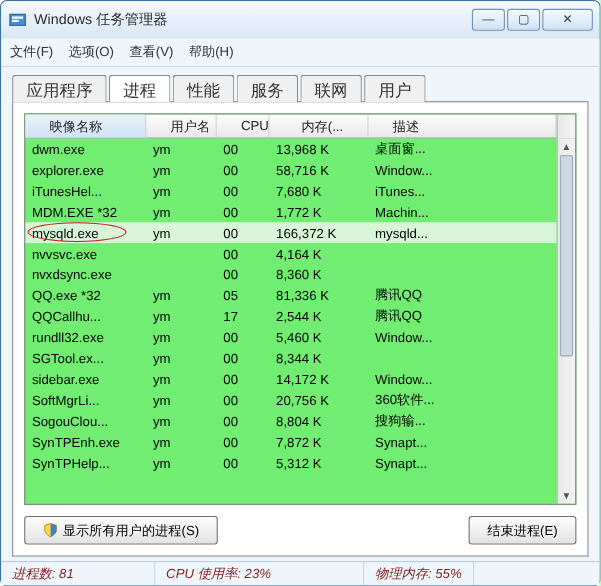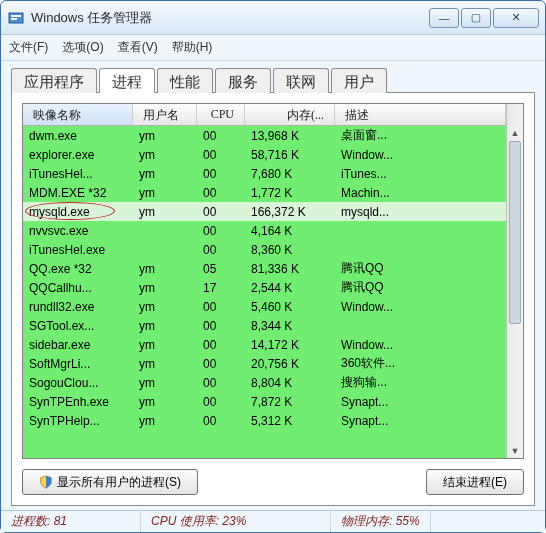--- a/index.html
+++ b/index.html
@@ -20,21 +20,21 @@
 .client { flex: 1; padding: 6px 10px 4px 10px; display: flex; flex-direction: column; background: #eef5fb; }
 
 .tabs { display: flex; height: 26px; border-bottom: 1px solid #8c8c8c; position: relative; }
 .tab { padding: 4px 12px 0 12px; font-size: 15px; color: #333; border: 1px solid #8c8c8c; border-bottom: none; background: #f0f0f0; margin-right: 2px; border-radius: 3px 3px 0 0; position: relative; top: 1px; cursor: pointer; }
 .tab.active { background: #fff; z-index: 2; border-bottom: 1px solid #fff; }
 
 .tabpanel { flex: 1; border: 1px solid #8c8c8c; border-top: none; background: #fff; padding: 10px; display: flex; flex-direction: column; }
 
 .listbox { flex: 1; border: 1px solid #828282; background: #71ee71; display: flex; flex-direction: column; overflow: hidden; }
 .colheaders { display: flex; background: linear-gradient(to bottom, #fdfdfd, #e8e8e8); border-bottom: 1px solid #b0b0b0; height: 22px; }
-.colheader { font-size: 12px; padding: 3px 10px; border-right: 1px solid #cfcfcf; color: #222; white-space: nowrap; overflow: hidden; cursor: pointer; font-family: Liberation Serif, serif; }
+.colheader { font-size: 12px; padding: 3px 22px; border-right: 1px solid #cfcfcf; color: #222; white-space: nowrap; overflow: hidden; cursor: pointer; }
 .colheader.sorted { background: linear-gradient(to bottom, #e9f2fb, #cfe2f5); }
 .c-img { width: 110px; } .c-user { width: 64px; } .c-cpu { width: 48px; text-align: right; } .c-mem { width: 90px; text-align: right; } .c-desc { flex: 1; }
 
 .rows { flex: 1; overflow-y: auto; position: relative; }
 .row { display: flex; height: 19px; font-family: Consolas, "Courier New", monospace; font-size: 12px; color: #000; align-items: center; }
 .row.hl { background: #d8f5d8; }
 .cell { padding: 1px 6px; white-space: nowrap; overflow: hidden; }
 .cell.c-cpu, .cell.c-mem { text-align: left; }
 .scrollbar-spacer { width: 17px; background: linear-gradient(to right, #e8e8e8, #f4f4f4); border-left: 1px solid #c0c0c0; }
 .listhdr-wrap { display: flex; }
@@ -142,21 +142,21 @@
               </div>
               <div class="ellipse" style="left: 2px; top: 76px;"></div>
               <div class="row">
                 <div class="cell c-img">nvvsvc.exe</div>
                 <div class="cell c-user"></div>
                 <div class="cell c-cpu">00</div>
                 <div class="cell c-mem">4,164 K</div>
                 <div class="cell c-desc"></div>
               </div>
               <div class="row">
-                <div class="cell c-img">iTunesHel.exe</div>
+                <div class="cell c-img">nvxdsync.exe</div>
                 <div class="cell c-user"></div>
                 <div class="cell c-cpu">00</div>
                 <div class="cell c-mem">8,360 K</div>
                 <div class="cell c-desc"></div>
               </div>
               <div class="row">
                 <div class="cell c-img">QQ.exe *32</div>
                 <div class="cell c-user">ym</div>
                 <div class="cell c-cpu">05</div>
                 <div class="cell c-mem">81,336 K</div>

